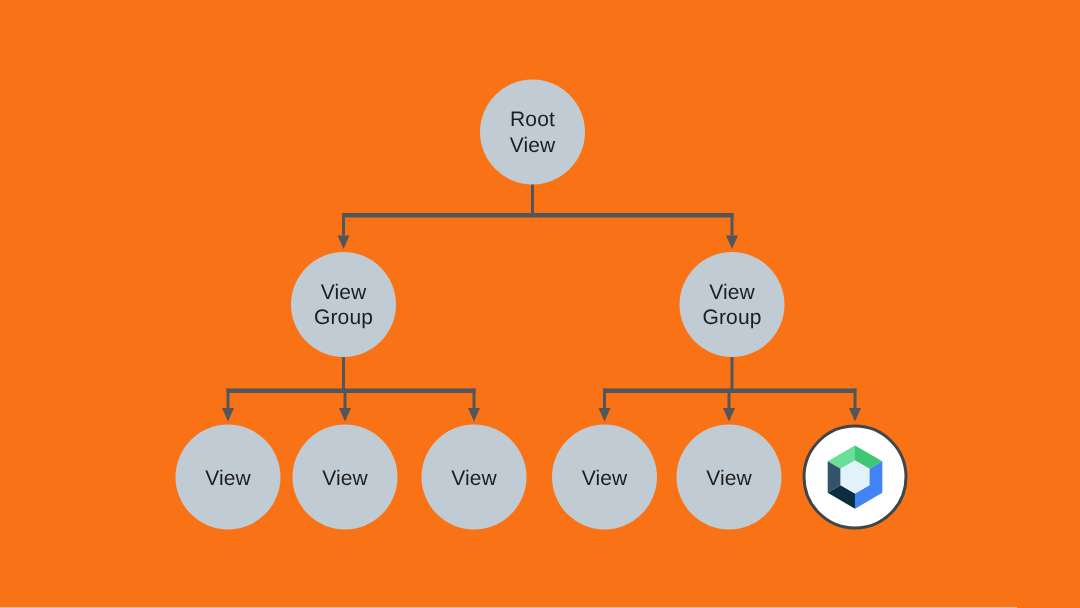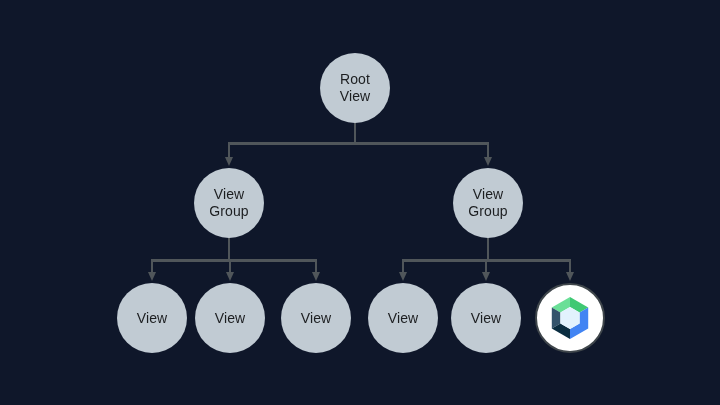--- a/index.html
+++ b/index.html
@@ -8,21 +8,21 @@
     width: 720px;
     height: 405px;
     overflow: hidden;
     background: #ffffff;
     font-family: "Liberation Sans", sans-serif;
   }
   .canvas {
     position: relative;
     width: 720px;
     height: 405px;
-    background: #0f172a;
+    background: #f97316;
   }
   
   .node {
     position: absolute;
     width: 70px;
     height: 70px;
     border-radius: 50%;
     background: #c1cbd3;
     display: flex;
     align-items: center;

